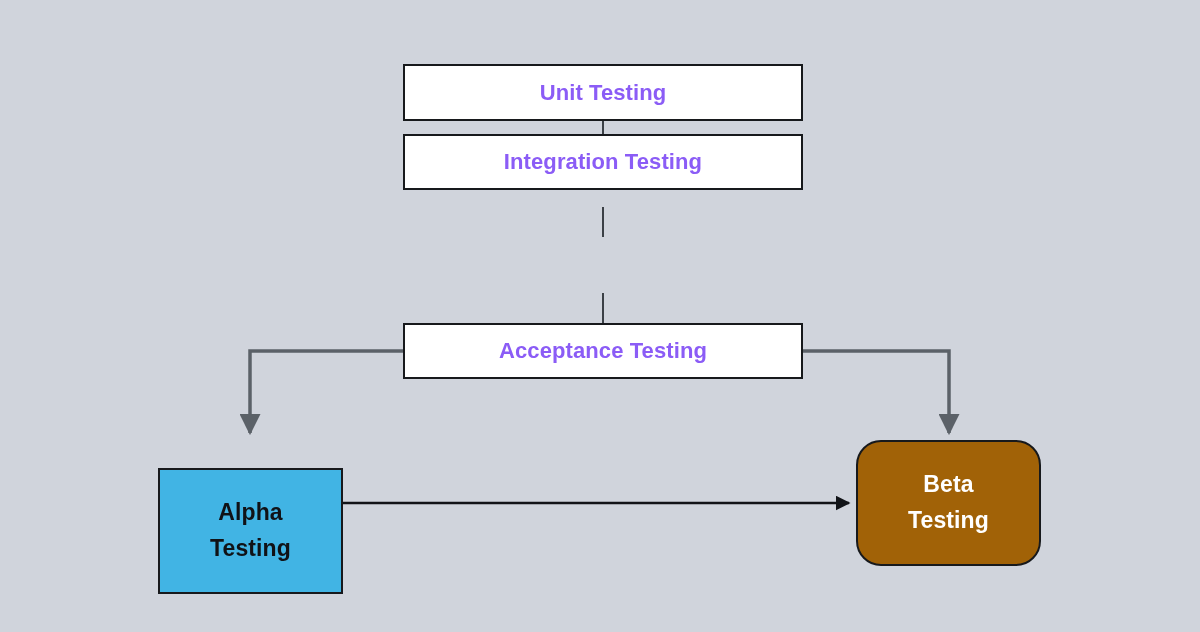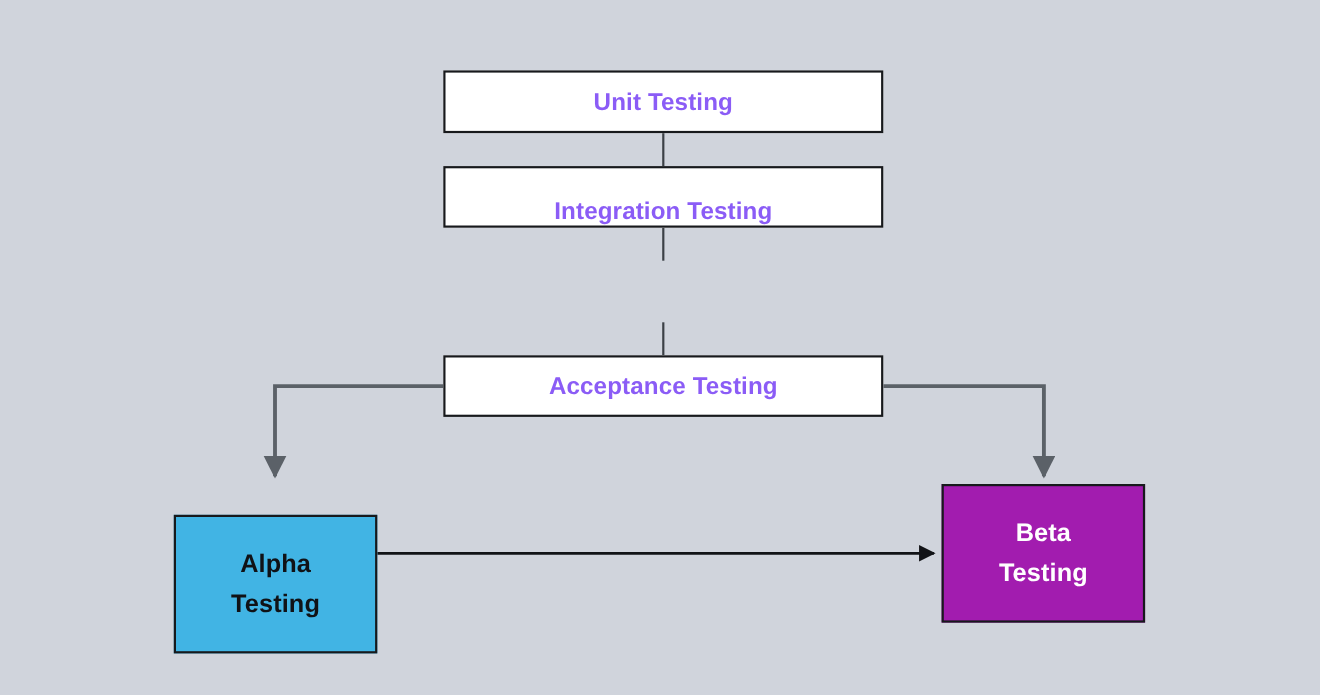--- a/index.html
+++ b/index.html
@@ -44,33 +44,34 @@
     color: #8b5cf6;
     font-size: 22px;
   }
   .node-alpha {
     background: #41b4e4;
     color: #101216;
     font-size: 23px;
     line-height: 1.55;
   }
   .node-beta {
-    background: #a21caf;
+    background: #a16207;
     color: #ffffff;
     font-size: 23px;
     line-height: 1.55;
+    border-radius: 25px;
   }
   .node-label {
     display: block;
     white-space: pre-line;
   }
 
   
   #node-unit        { left: 403px; top: 64px;  width: 400px; height: 57px; }
-  #node-integration { left: 403px; top: 151px; width: 400px; height: 56px; align-items: flex-end; }
+  #node-integration { left: 403px; top: 134px; width: 400px; height: 56px; }
   #node-system      { left: 403px; top: 237px; width: 400px; height: 56px; }
   #node-acceptance  { left: 403px; top: 323px; width: 400px; height: 56px; }
 
   
   #node-alpha { left: 158px; top: 440px; width: 185px; height: 126px; margin-top: 28px; }
   #node-beta  { left: 856px; top: 440px; width: 185px; height: 126px; }
 </style>
 </head>
 <body>
 

